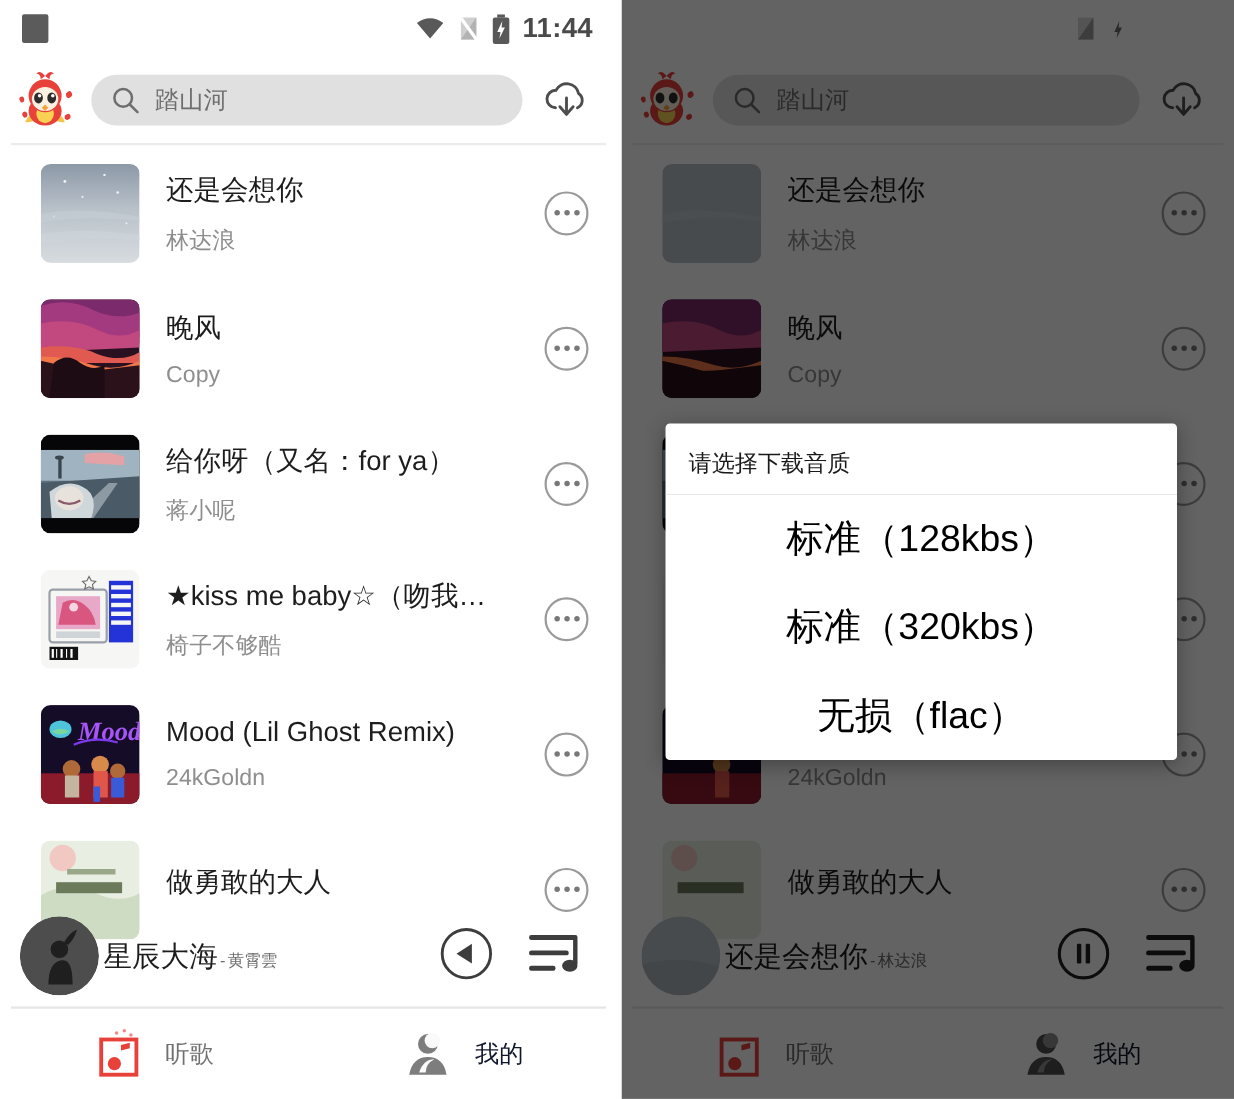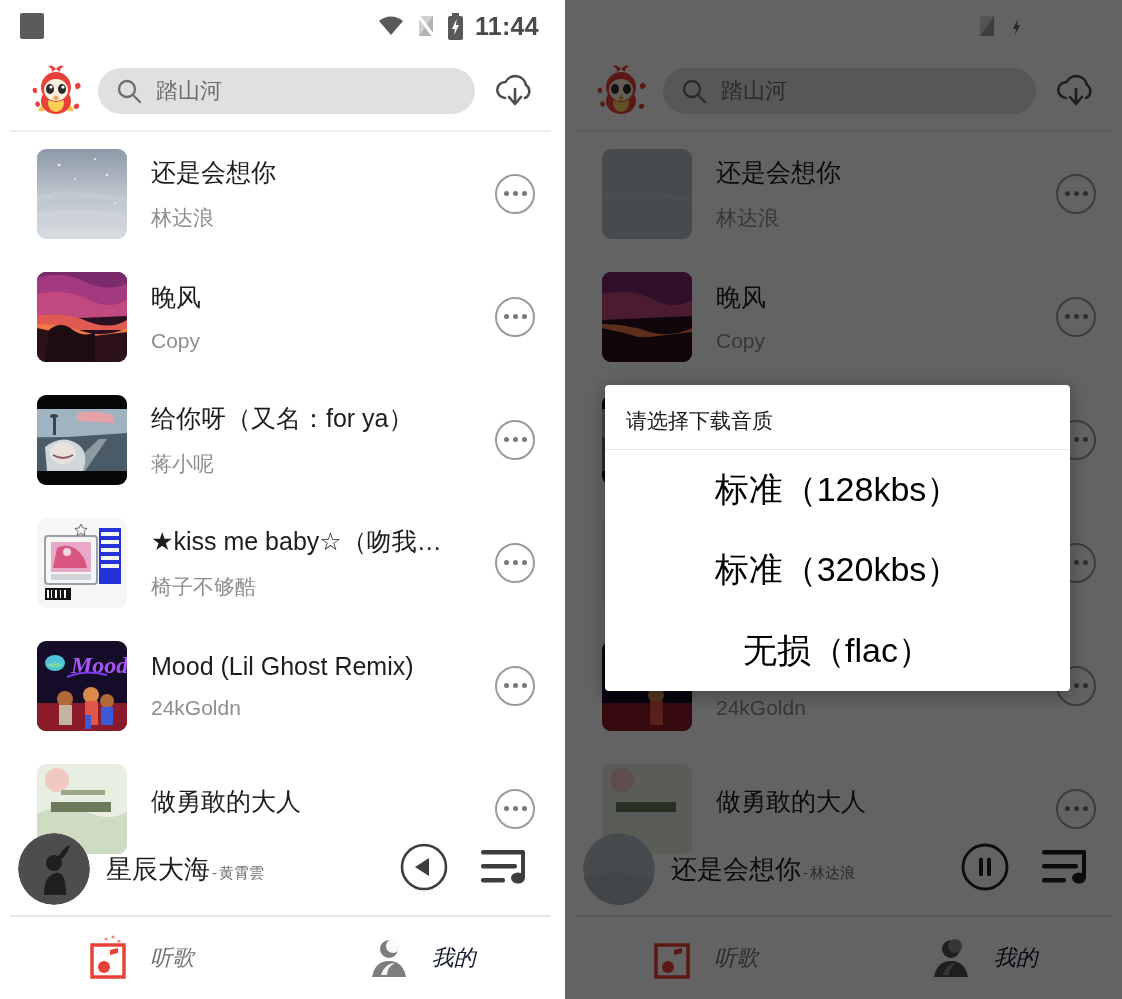--- a/index.html
+++ b/index.html
@@ -19,21 +19,21 @@
   
   .statusbar {
     height: 52px; display: flex; align-items: center;
     padding: 0 22px 0 20px; position: relative;
   }
   .sb-left-box { width: 24px; height: 26px; background: #5b5b5b; border-radius: 2px; }
   .sb-right { margin-left: auto; display: flex; align-items: center; gap: 11px; }
   .sb-time { font-size: 25px; color: #4a4a4a; font-weight: 600; letter-spacing: .3px; }
 
   
-  .header { height: 78px; display: flex; align-items: center; padding: 0 20px 0 28px; gap: 14px; }
+  .header { height: 78px; display: flex; align-items: center; padding: 0 20px 0 13px; gap: 14px; }
   .mascot { width: 56px; height: 56px; flex: 0 0 56px; position: relative; }
   .searchbar {
     flex: 1; height: 46px; background: #e0e0e0; border-radius: 23px;
     display: flex; align-items: center; padding: 0 18px; gap: 14px;
   }
   .search-text { font-size: 22px; color: #6e6e6e; }
   .dl-icon { width: 52px; flex: 0 0 52px; display: flex; align-items: center; justify-content: center; }
   .hdr-divider { height: 2px; background: #ececec; margin: 0 10px; }
 
   
@@ -52,35 +52,35 @@
   .more-btn { width: 92px; flex: 0 0 92px; display: flex; align-items: center; justify-content: center; }
   .more-circle {
     width: 40px; height: 40px; border: 2.5px solid #9a9a9a; border-radius: 50%;
     display: flex; align-items: center; justify-content: center; gap: 4px;
   }
   .more-circle i { width: 5px; height: 5px; border-radius: 50%; background: #787878; display: block; }
 
   
   .miniplayer {
     position: absolute; left: 0; bottom: 84px; width: 100%; height: 92px;
-    display: flex; align-items: center; padding: 0 22px 0 18px; gap: 16px;
+    display: flex; align-items: center; padding: 0 22px 0 18px; gap: 4px;
     background: transparent;
   }
   .mp-art { width: 72px; height: 72px; flex: 0 0 72px; border-radius: 50%; overflow: hidden; position: relative; }
   .mp-text { flex: 1; display: flex; align-items: baseline; gap: 2px; min-width: 0; }
   .mp-title { font-size: 26px; color: #1d1d1d; white-space: nowrap; }
   .mp-artist { font-size: 15px; color: #6d6d6d; white-space: nowrap; }
   .mp-ctrl { display: flex; align-items: center; gap: 30px; padding-right: 8px; }
 
   .bottom-divider { position: absolute; left: 10px; right: 10px; bottom: 82px; height: 2px; background: #e6e6e6; }
 
   
   .bottomnav {
     position: absolute; left: 0; bottom: 0; width: 100%; height: 82px;
-    display: flex; align-items: center; font-style: italic;
+    display: flex; align-items: center;
   }
   .navitem { flex: 1; display: flex; align-items: center; justify-content: center; gap: 20px; }
   .nav-label { font-size: 22px; color: #0f172a; }
   .nav-label.active { color: #707070; }
 
   
   .scrim { position: absolute; inset: 0; background: rgba(0,0,0,0.612); }
   .dialog {
     position: absolute; left: 40px; top: 367px; width: 465px; height: 306px;
     background: #ffffff; border-radius: 4px;

